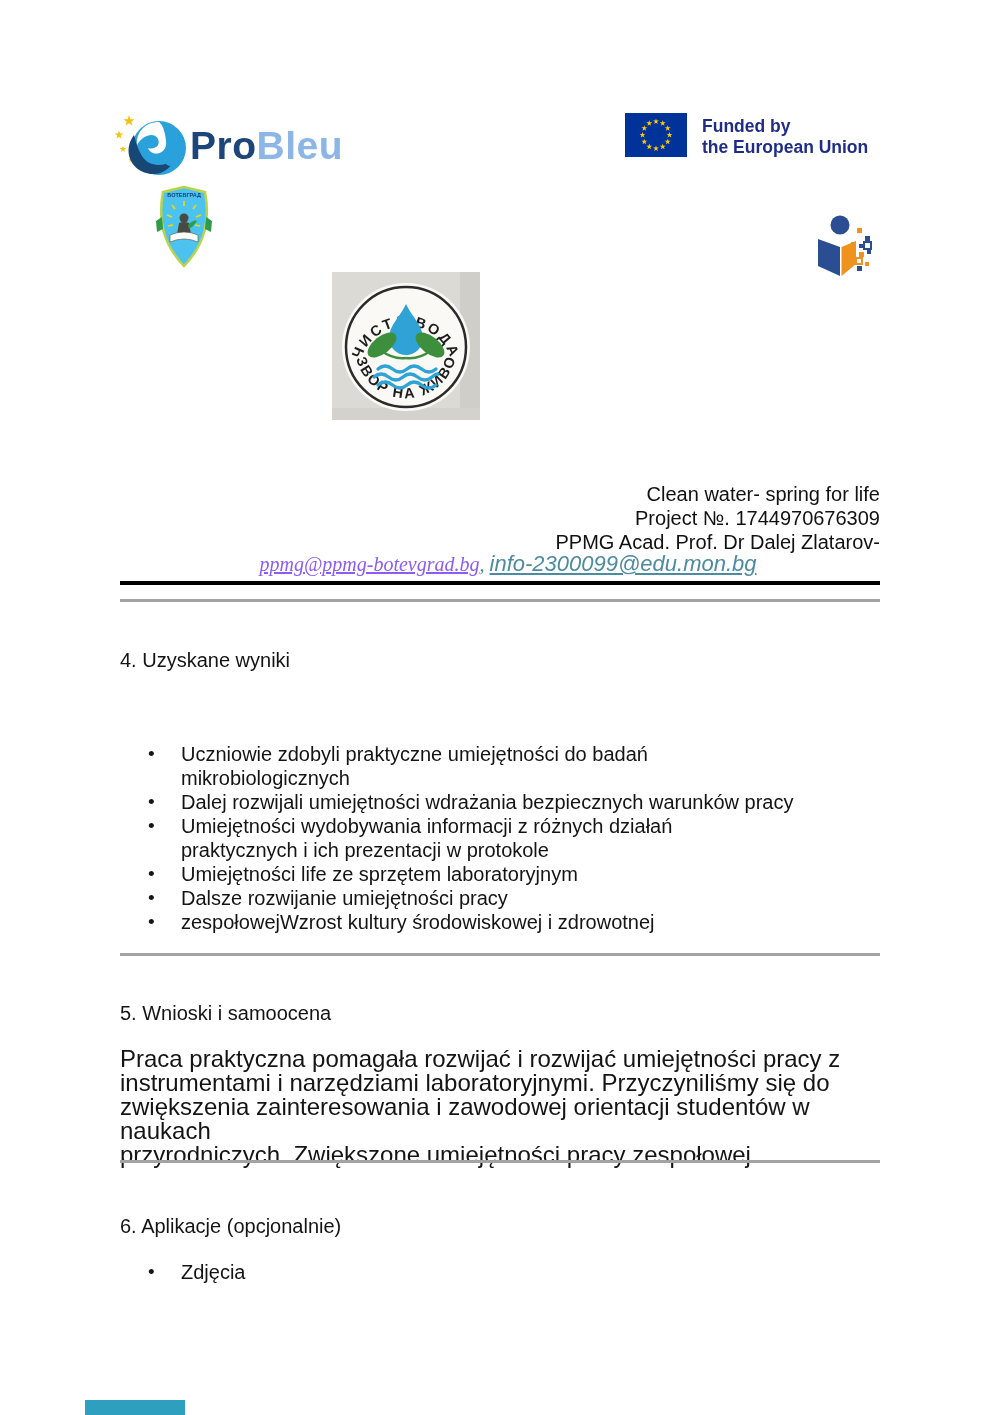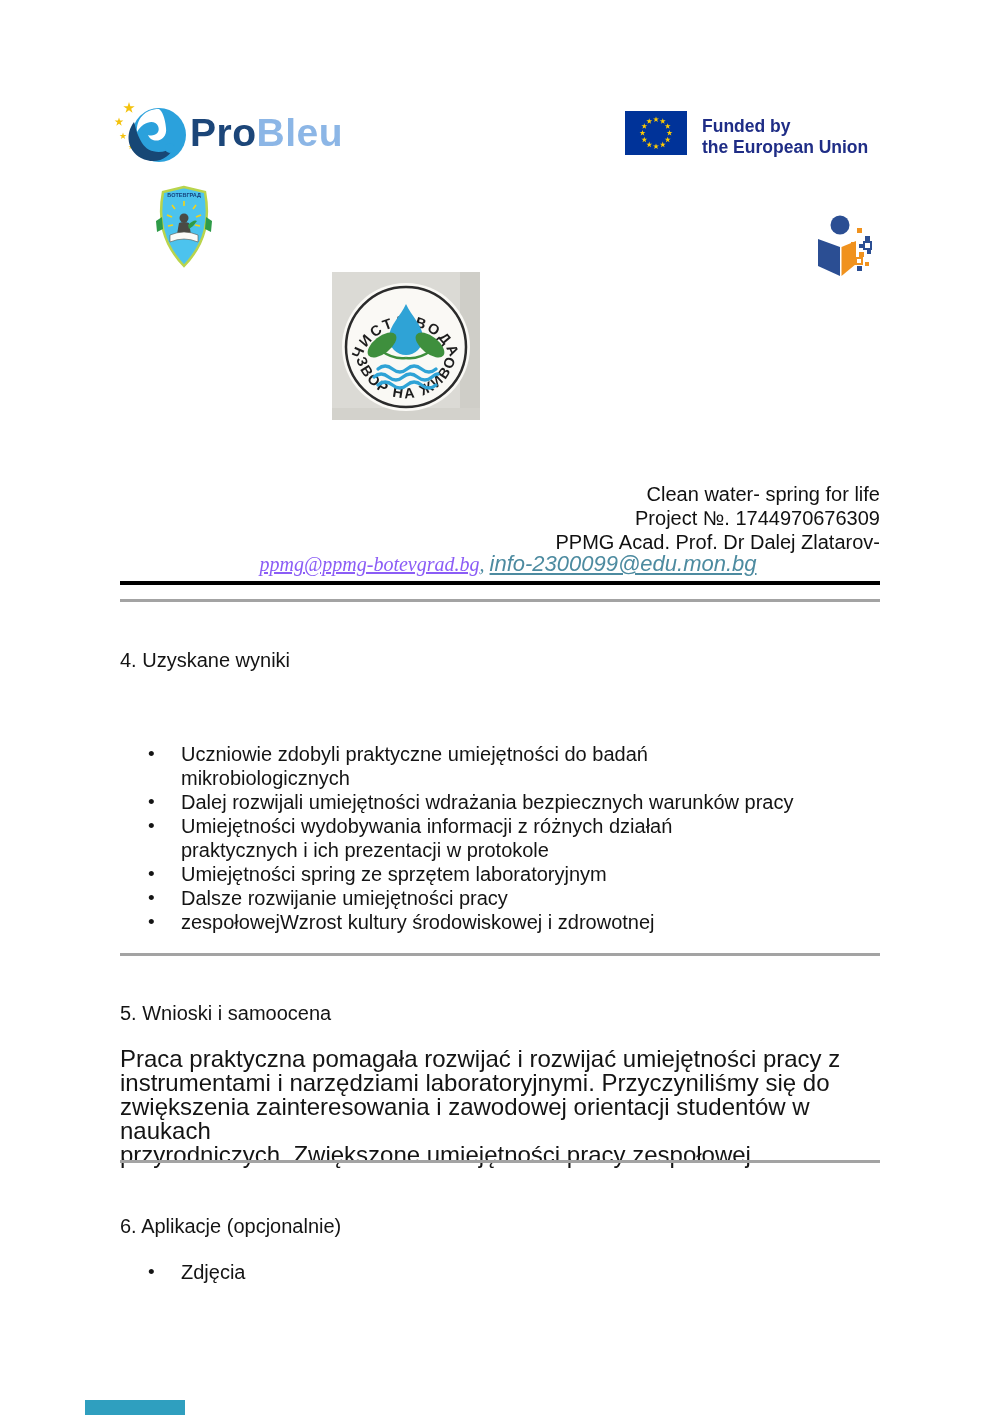--- a/index.html
+++ b/index.html
@@ -1,26 +1,26 @@
 <!DOCTYPE html>
 <html><head>
 <meta charset="utf-8">
 <style>
   html,body{margin:0;padding:0;background:#ffffff;}
   .page{position:relative;width:1000px;height:1415px;background:#fff;overflow:hidden;
         font-family:"Liberation Sans",sans-serif;color:#1a1a1a;}
 
   
-  .probleu{position:absolute;left:110px;top:98px;display:flex;align-items:flex-end;}
+  .probleu{position:absolute;left:110px;top:111px;display:flex;align-items:flex-end;}
   .probleu-text{font-size:39px;font-weight:bold;line-height:70px;letter-spacing:.5px;}
   .pro{color:#1c4679;}
   .bleu{color:#8cb6e6;}
 
   
-  .eu{position:absolute;left:625px;top:111px;display:flex;align-items:flex-start;}
+  .eu{position:absolute;left:625px;top:111px;display:flex;align-items:center;}
   .eu-text{margin-left:15px;padding-top:5px;font-weight:bold;font-size:17.5px;line-height:21px;color:#1f2d86;}
 
   .crest{position:absolute;left:150px;top:185px;}
   .edu-logo{position:absolute;left:813px;top:214px;}
   .badge{position:absolute;left:332px;top:272px;}
 
   
   .hdr{position:absolute;left:460px;top:482px;width:420px;text-align:right;
        font-size:20px;line-height:24px;color:#111;}
   .emails{position:absolute;left:120px;top:551px;width:760px;text-align:center;white-space:nowrap;}
@@ -200,21 +200,21 @@
         <span class="dot">•</span>
         <span class="bt">Dalej rozwijali umiejętności wdrażania bezpiecznych warunków pracy</span>
       </li>
     <li>
         <span class="dot">•</span>
         <span class="bt">Umiejętności wydobywania informacji z różnych działań
 praktycznych i ich prezentacji w protokole</span>
       </li>
     <li>
         <span class="dot">•</span>
-        <span class="bt">Umiejętności spring ze sprzętem laboratoryjnym</span>
+        <span class="bt">Umiejętności life ze sprzętem laboratoryjnym</span>
       </li>
     <li>
         <span class="dot">•</span>
         <span class="bt">Dalsze rozwijanie umiejętności pracy</span>
       </li>
     <li>
         <span class="dot">•</span>
         <span class="bt">zespołowejWzrost kultury środowiskowej i zdrowotnej</span>
       </li>
   </ul>

